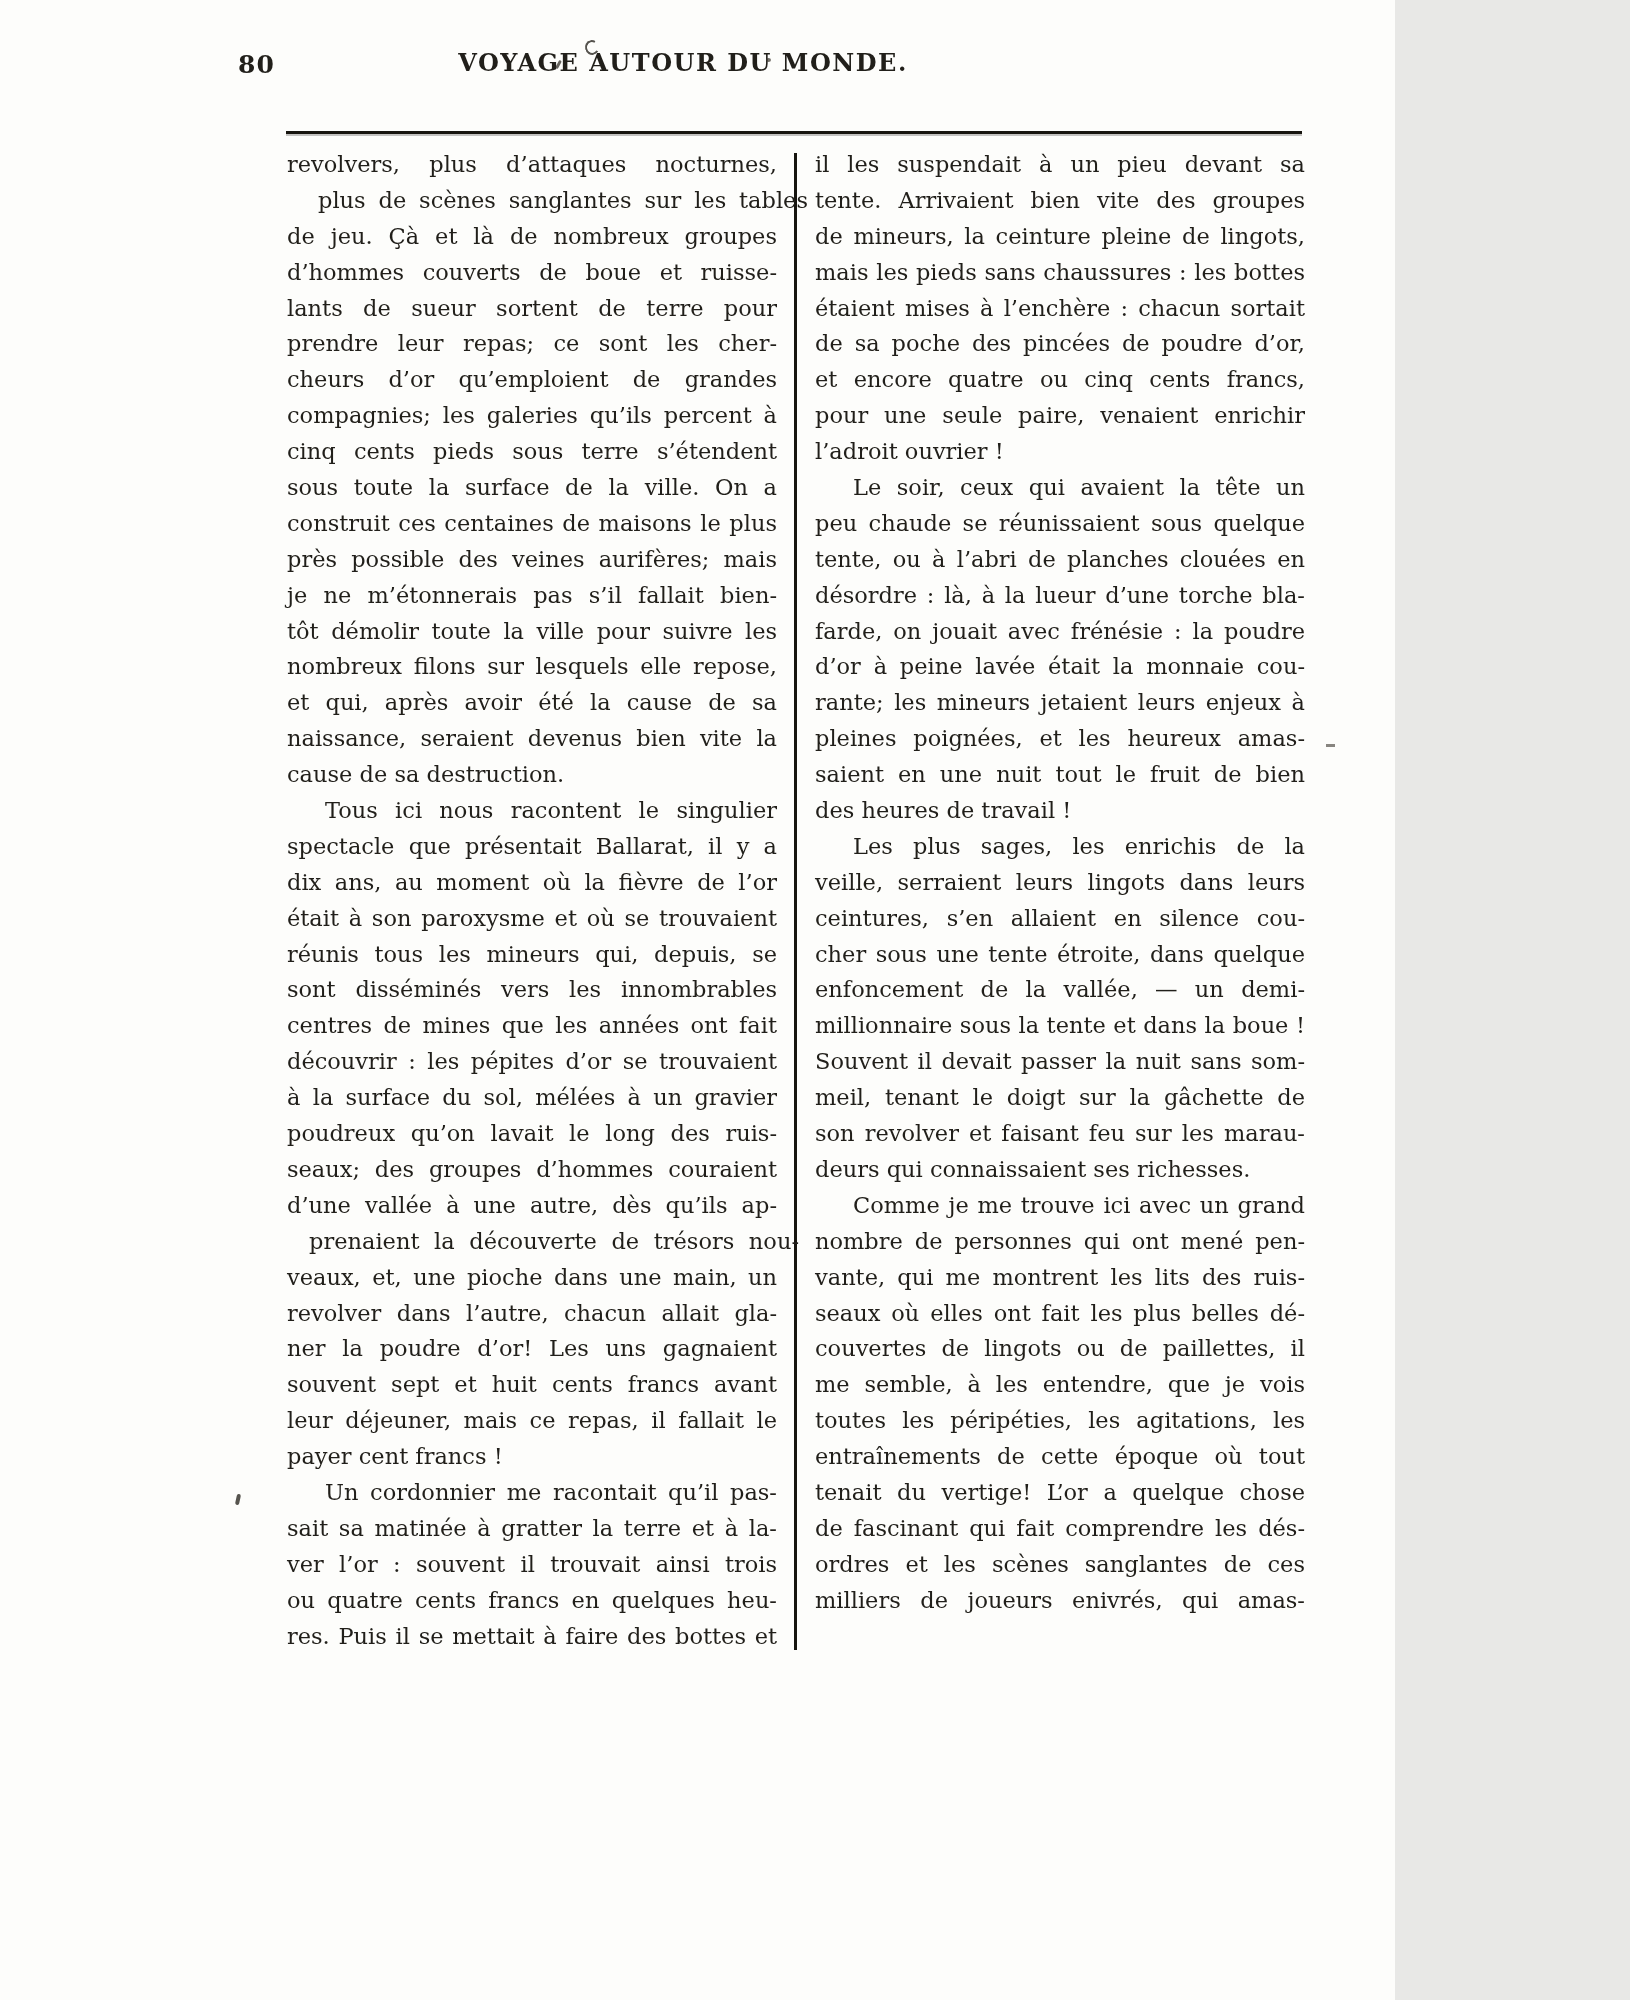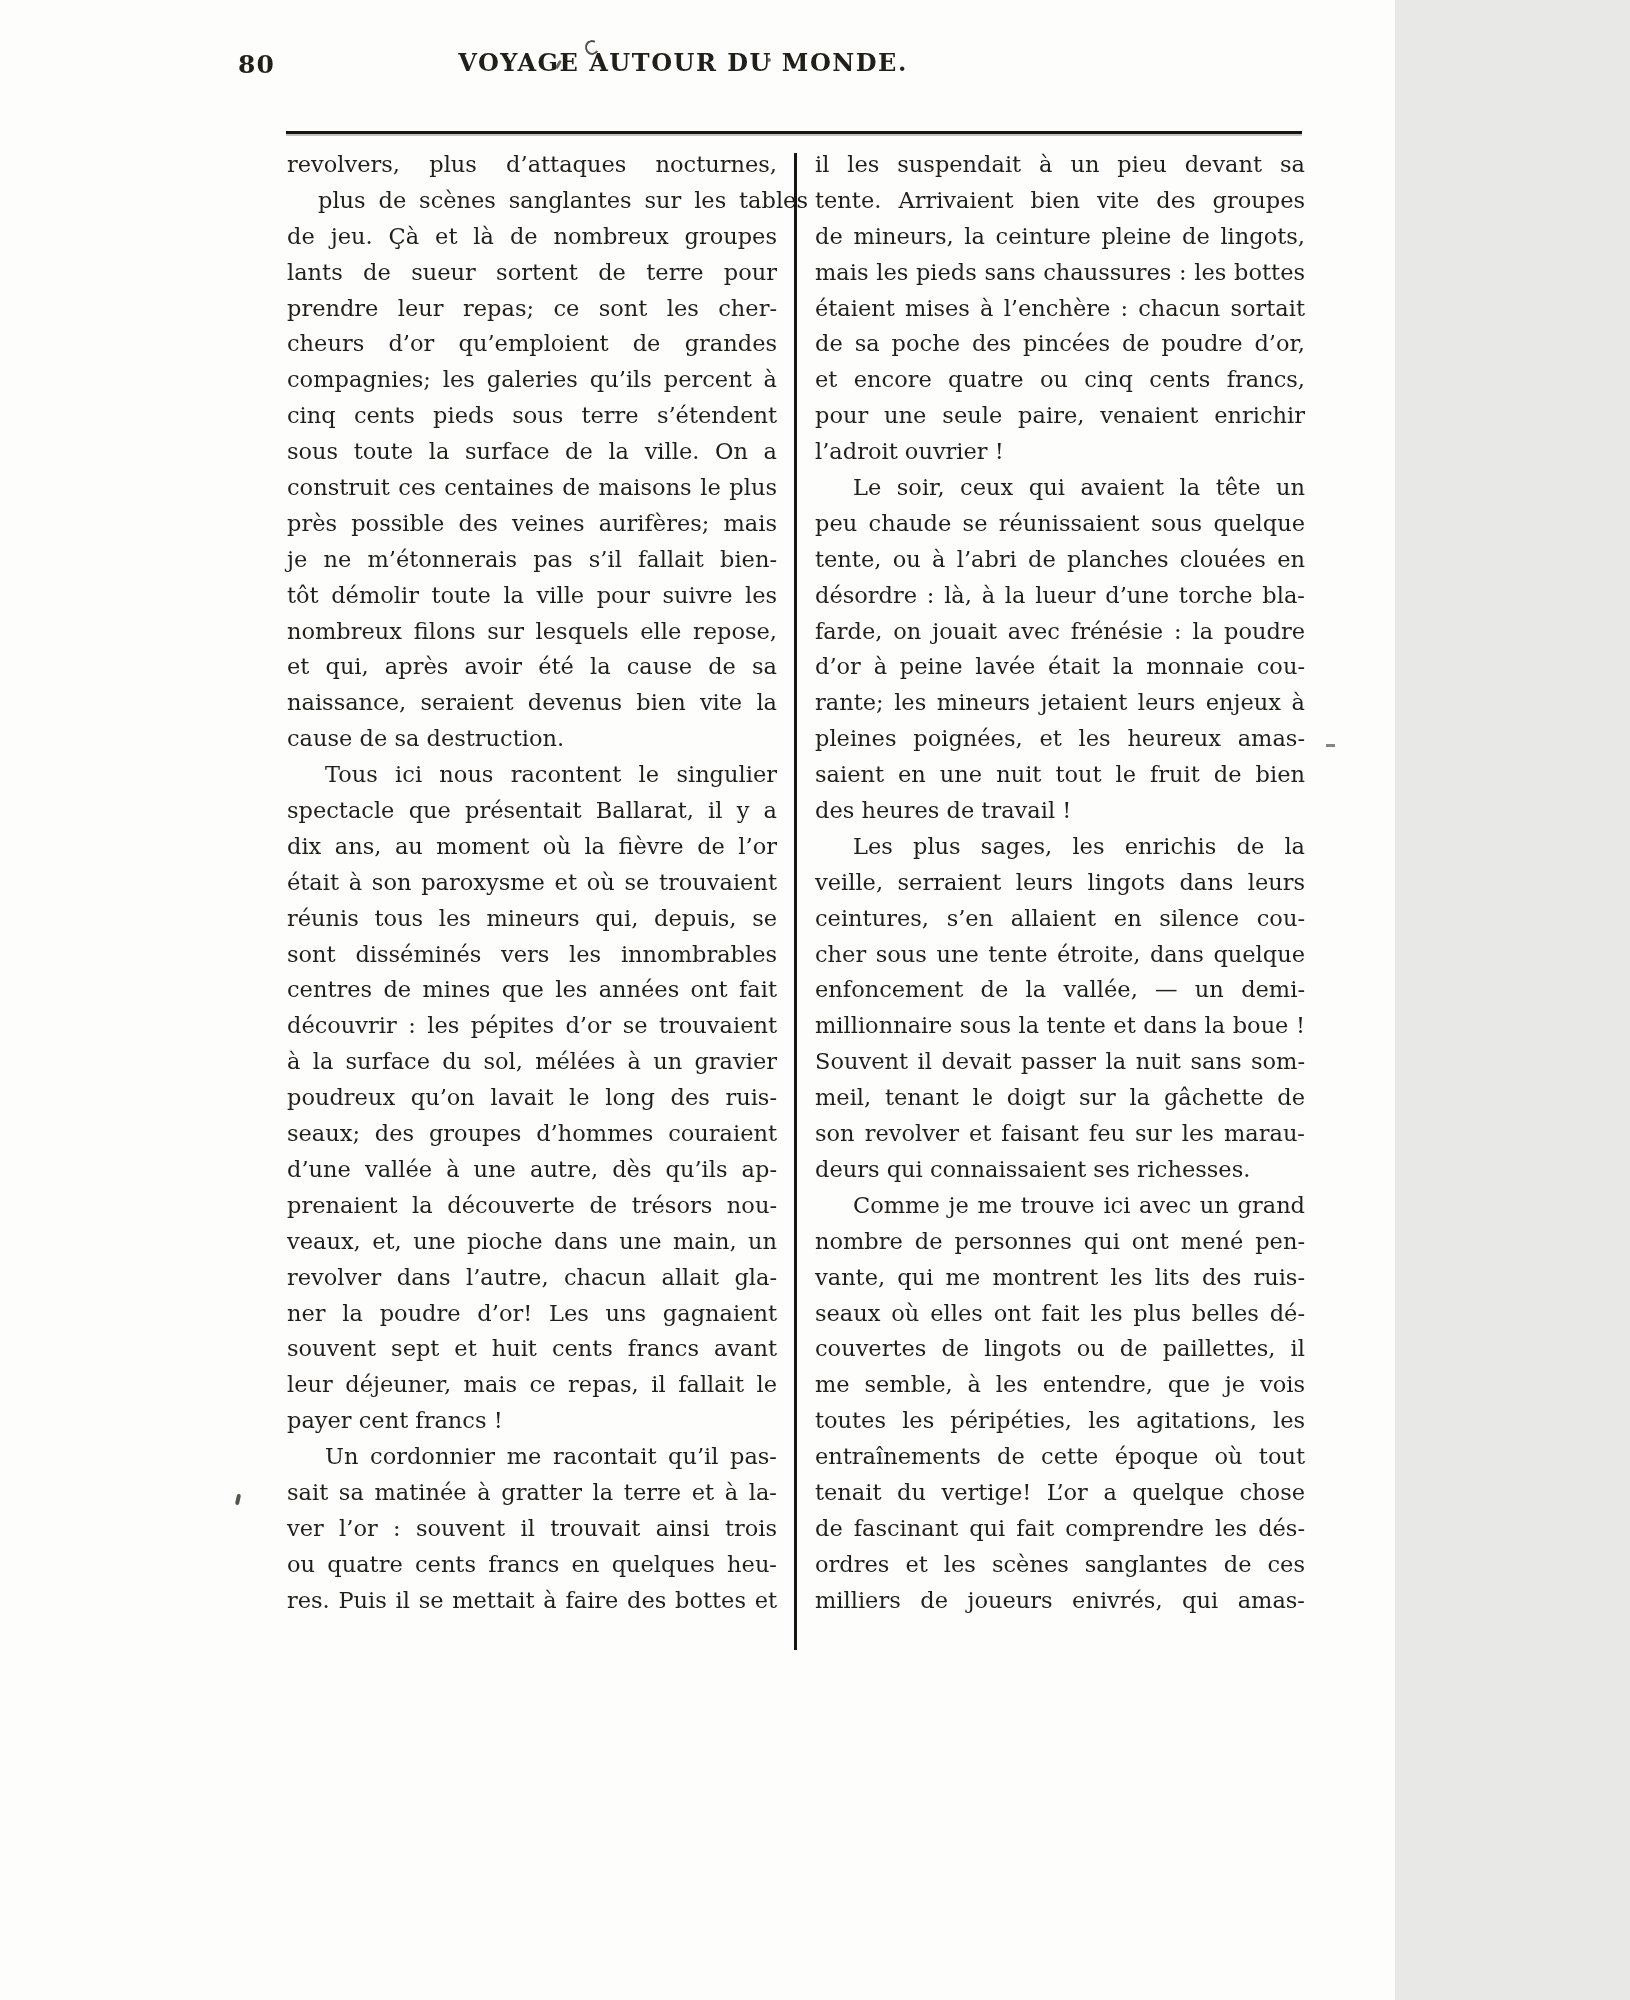--- a/index.html
+++ b/index.html
@@ -70,20 +70,21 @@
   <div id="page-number">80</div>
   <div id="running-header">VOYAGE AUTOUR DU MONDE.</div>
   <div id="header-rule"></div>
 
   <div id="column-divider"></div>
 
   <div id="col-left" class="column">
       <div class="line"><span style="word-spacing: 22.08px;">revolvers, plus d’attaques nocturnes,</span></div>
       <div class="line"><span style="word-spacing: 5.71px; margin-left: 31px;">plus de scènes sanglantes sur les tables</span></div>
       <div class="line"><span style="word-spacing: 8.78px;">de jeu. Çà et là de nombreux groupes</span></div>
+      <div class="line"><span style="word-spacing: 11.36px;">d’hommes couverts de boue et ruisse-</span></div>
       <div class="line"><span style="word-spacing: 13.21px;">lants de sueur sortent de terre pour</span></div>
       <div class="line"><span style="word-spacing: 12.25px;">prendre leur repas; ce sont les cher-</span></div>
       <div class="line"><span style="word-spacing: 17.1px;">cheurs d’or qu’emploient de grandes</span></div>
       <div class="line"><span style="word-spacing: 4.78px;">compagnies; les galeries qu’ils percent à</span></div>
       <div class="line"><span style="word-spacing: 11.05px;">cinq cents pieds sous terre s’étendent</span></div>
       <div class="line"><span style="word-spacing: 8.46px;">sous toute la surface de la ville. On a</span></div>
       <div class="line"><span style="word-spacing: 1.42px;">construit ces centaines de maisons le plus</span></div>
       <div class="line"><span style="word-spacing: 7.01px;">près possible des veines aurifères; mais</span></div>
       <div class="line"><span style="word-spacing: 9.02px;">je ne m’étonnerais pas s’il fallait bien-</span></div>
       <div class="line"><span style="word-spacing: 5.38px;">tôt démolir toute la ville pour suivre les</span></div>
@@ -96,21 +97,21 @@
       <div class="line"><span style="word-spacing: 6.35px;">dix ans, au moment où la fièvre de l’or</span></div>
       <div class="line"><span style="word-spacing: 2.56px;">était à son paroxysme et où se trouvaient</span></div>
       <div class="line"><span style="word-spacing: 8.48px;">réunis tous les mineurs qui, depuis, se</span></div>
       <div class="line"><span style="word-spacing: 12.6px;">sont disséminés vers les innombrables</span></div>
       <div class="line"><span style="word-spacing: 4.19px;">centres de mines que les années ont fait</span></div>
       <div class="line"><span style="word-spacing: 4.29px;">découvrir : les pépites d’or se trouvaient</span></div>
       <div class="line"><span style="word-spacing: 5.12px;">à la surface du sol, mélées à un gravier</span></div>
       <div class="line"><span style="word-spacing: 8.49px;">poudreux qu’on lavait le long des ruis-</span></div>
       <div class="line"><span style="word-spacing: 7.66px;">seaux; des groupes d’hommes couraient</span></div>
       <div class="line"><span style="word-spacing: 6.91px;">d’une vallée à une autre, dès qu’ils ap-</span></div>
-      <div class="line"><span style="word-spacing: 7.47px;">prenaient la découverte de trésors nou-</span></div>
+      <div class="line"><span style="word-spacing: 7.47px; margin-left: 22px;">prenaient la découverte de trésors nou-</span></div>
       <div class="line"><span style="word-spacing: 4.3px;">veaux, et, une pioche dans une main, un</span></div>
       <div class="line"><span style="word-spacing: 8.28px;">revolver dans l’autre, chacun allait gla-</span></div>
       <div class="line"><span style="word-spacing: 9.6px;">ner la poudre d’or! Les uns gagnaient</span></div>
       <div class="line"><span style="word-spacing: 7.81px;">souvent sept et huit cents francs avant</span></div>
       <div class="line"><span style="word-spacing: 5.39px;">leur déjeuner, mais ce repas, il fallait le</span></div>
       <div class="line"><span style="word-spacing: 0px;">payer cent francs !</span></div>
       <div class="line indent"><span style="word-spacing: 4.42px;">Un cordonnier me racontait qu’il pas-</span></div>
       <div class="line"><span style="word-spacing: 3.49px;">sait sa matinée à gratter la terre et à la-</span></div>
       <div class="line"><span style="word-spacing: 8.18px;">ver l’or : souvent il trouvait ainsi trois</span></div>
       <div class="line"><span style="word-spacing: 5.1px;">ou quatre cents francs en quelques heu-</span></div>

